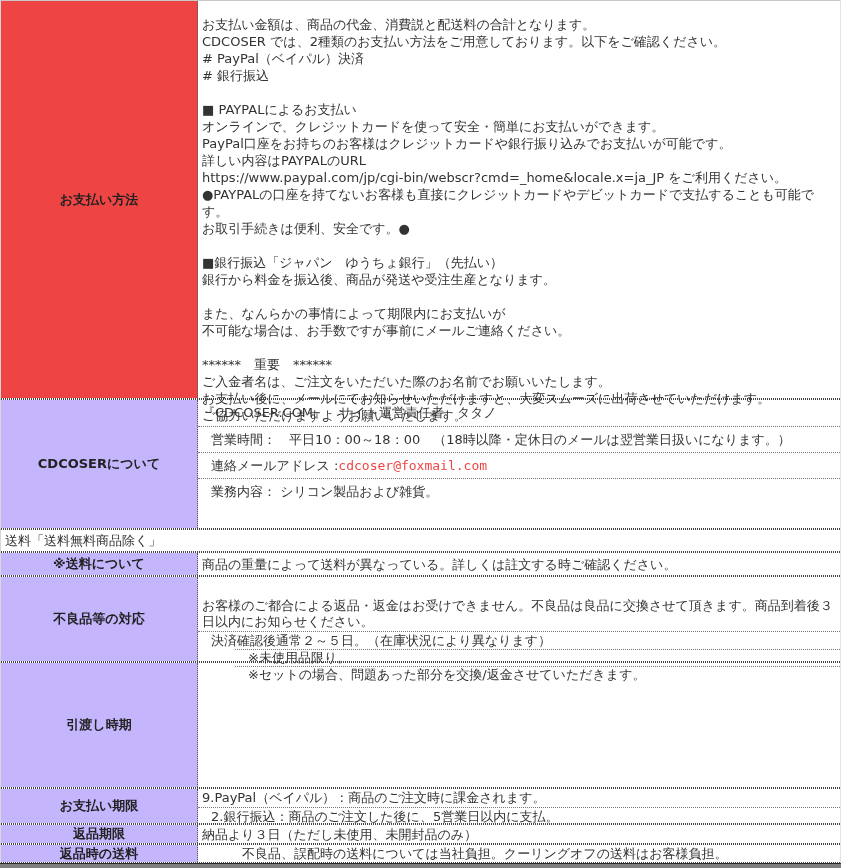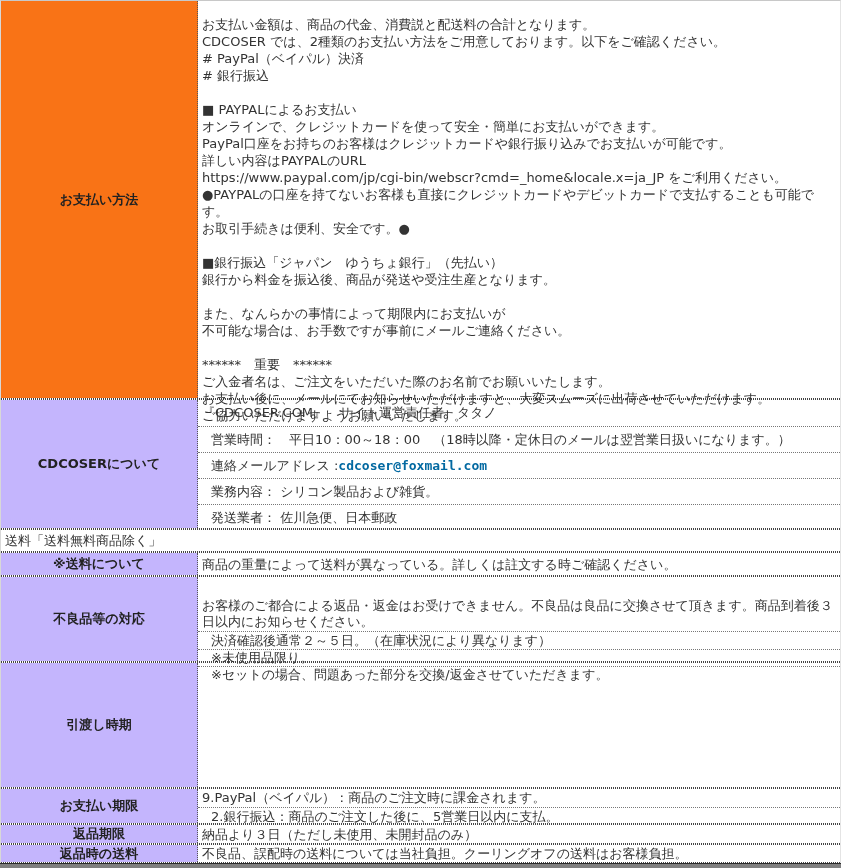--- a/index.html
+++ b/index.html
@@ -34,21 +34,21 @@
     background: #c4b5fd;
     display: flex;
     align-items: center;
     justify-content: center;
     text-align: center;
     font-weight: 700;
     font-size: 13px;
     color: #222222;
     padding: 2px 4px;
   }
-  .cell-label.white { background: #f97316; }
+  .cell-label.white { background: #ef4444; }
   .cell-content {
     flex: 1 1 auto;
     min-width: 0;
     font-size: 13px;
     line-height: 17px;
     color: #333333;
   }
   .textblock {
     white-space: pre-line;
     padding: 15px 4px 2px 4px;
@@ -62,34 +62,34 @@
   .subrow {
     display: flex;
     align-items: center;
     padding: 0 4px;
     line-height: 16px;
   }
   .subrow + .subrow { border-top: 1px dotted #777777; padding-left: 13px; }
   .h26 { height: 26px; }
   .h34 { height: 34px; align-items: flex-start; padding-top: 1px; line-height: 16px; display: block; margin-top: 20px; }
   .h18 { height: 18px; text-align: center; }
-  .h17 { height: 17px; }
+  .h17 { height: 17px; margin-left: 37px; }
   .r0 { height: 398px; }
   .r1 { height: 130px; }
   .r2 { height: 23px; }
   .r3 { height: 24px; }
   .r4 { height: 86px; }
   .r5 { height: 126px; }
   .r6 { height: 36px; }
   .r7 { height: 20px; }
-  .r8 { height: 19px; }
+  .r8 { height: 19px; gap: 40px; }
   .email {
     font-family: "DejaVu Sans Mono", "Liberation Mono", monospace;
-    font-weight: 700;
-    color: #0369a1;
+    font-weight: 400;
+    color: #ef4444;
   }
   .bottom-bar {
     width: 841px;
     height: 6px;
     border-top: 1px solid #2a2a2a;
     background: #7f7f7f;
   }
 </style>
 </head>
 <body>
@@ -129,21 +129,20 @@
     <div class="row r1">
       <div class="cell-label">CDCOSERについて</div>
       <div class="cell-content">
         <div class="subrow h26">『CDCOSER.COM』　サイト運営責任者　タタノ</div>
         <div class="subrow h26">営業時間：　平日10：00～18：00　（18時以降・定休日のメールは翌営業日扱いになります。）</div>
         <div class="subrow h26">
             <span>連絡メールアドレス : </span>
             <span class="email">cdcoser@foxmail.com</span>
           </div>
         <div class="subrow h26">業務内容： シリコン製品および雑貨。</div>
-        <div class="subrow h26">発送業者： 佐川急便、日本郵政</div>
       </div>
     </div>
 
     <div class="row r2">
       <div class="cell-content">
         <div class="centerline">送料「送料無料商品除く」</div>
       </div>
     </div>
 
     <div class="row r3">

